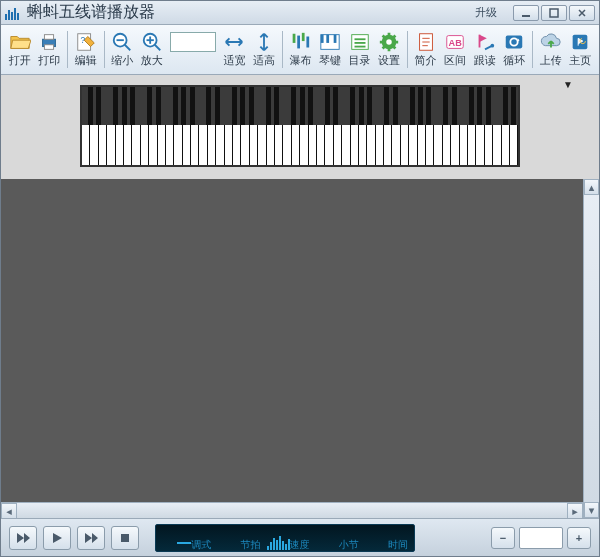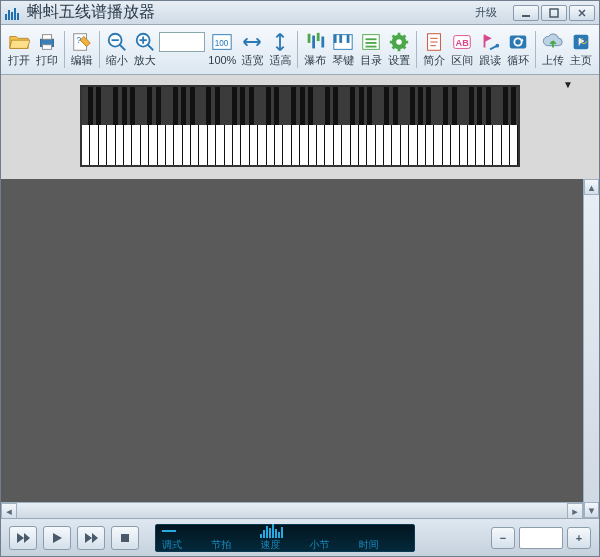--- a/index.html
+++ b/index.html
@@ -36,21 +36,21 @@
   .scrollbar-v { position:absolute; right:0; top:0; bottom:0; width:16px; background:linear-gradient(#e8eef5,#cfd9e3); border-left:1px solid #9fb0c0; display:flex; flex-direction:column; }
   .sb-btn { height:16px; background:linear-gradient(#f3f7fb,#d3dee9); border:1px solid #9fb0c0; margin:0; display:flex; align-items:center; justify-content:center; color:#5a6a7a; cursor:pointer; }
   .sb-track { flex:1; }
   .scrollbar-h { position:absolute; left:0; right:16px; bottom:0; height:16px; background:linear-gradient(#e8eef5,#cfd9e3); border-top:1px solid #9fb0c0; display:flex; }
   .grey-area { flex:1; position:relative; }
   
   .bottom { height:38px; background:linear-gradient(#dfe8f1,#c5d1dd); border-top:1px solid #9aa9b8; display:flex; align-items:center; padding:4px 8px; gap:6px; }
   .play-btn { width:28px; height:24px; background:linear-gradient(#f5f9fc,#d5e0eb); border:1px solid #8b9cab; border-radius:3px; display:flex; align-items:center; justify-content:center; cursor:pointer; }
   .play-btn svg { width:14px; height:14px; fill:#4a5a6a; }
   .display { flex:0 0 auto; width:260px; height:28px; margin-left:10px; background:linear-gradient(#021620,#04293a); border:1px solid #0a3a54; border-radius:2px; display:flex; align-items:flex-end; padding:2px 6px 1px; gap:0; position:relative; }
-  .disp-seg { flex:1; display:flex; flex-direction:column; align-items:flex-start; justify-content:flex-end; }
+  .disp-seg { flex:1; display:flex; flex-direction:row; align-items:flex-end; justify-content:flex-end; }
   .disp-seg .bar-area { height:14px; display:flex; align-items:flex-end; gap:1px; }
   .disp-seg .bar-area span { width:2px; background:#2aa8e0; }
   .disp-seg .d-lbl { font-size:10px; color:#1d89be; line-height:11px; margin-top:1px; }
   .mode-dash { width:14px; height:2px; background:#2aa8e0; margin-bottom:6px; }
   .vol-group { margin-left:auto; display:flex; align-items:center; gap:4px; }
   .vol-btn { width:24px; height:22px; background:linear-gradient(#f5f9fc,#d5e0eb); border:1px solid #8b9cab; border-radius:3px; display:flex; align-items:center; justify-content:center; cursor:pointer; color:#4a5a6a; font-weight:bold; }
   .vol-field { width:44px; height:22px; background:#fff; border:1px solid #8b9cab; border-radius:2px; }
 </style>
 </head>
 <body>
@@ -134,29 +134,20 @@
             <line x1="15" y1="15" x2="21" y2="21" stroke="#2a78b4" stroke-width="2"></line>
             <line x1="6" y1="10" x2="14" y2="10" stroke="#2a78b4" stroke-width="2"></line>
             <line x1="10" y1="6" x2="10" y2="14" stroke="#2a78b4" stroke-width="2"></line>
           </svg>
         </div>
       <div class="lbl">放大</div>
     </div>
     <div class="tool zoom-combo">
       <div class="zoom-box"></div>
       <div class="lbl">.</div>
-    </div>
-    <div class="tool">
-      <div class="ico">
-          <svg viewBox="0 0 24 24">
-            <rect x="2" y="4" width="20" height="16" fill="#fff" stroke="#2a78b4"></rect>
-            <text x="4" y="16" font-size="9" fill="#2a78b4">100</text>
-          </svg>
-        </div>
-      <div class="lbl">100%</div>
     </div>
     <div class="tool">
       <div class="ico">
           <svg viewBox="0 0 24 24">
             <path d="M3 12h18 M3 12l4-4 M3 12l4 4 M21 12l-4-4 M21 12l-4 4" stroke="#2a78b4" stroke-width="2" fill="none"></path>
           </svg>
         </div>
       <div class="lbl">适宽</div>
     </div>
     <div class="tool">

